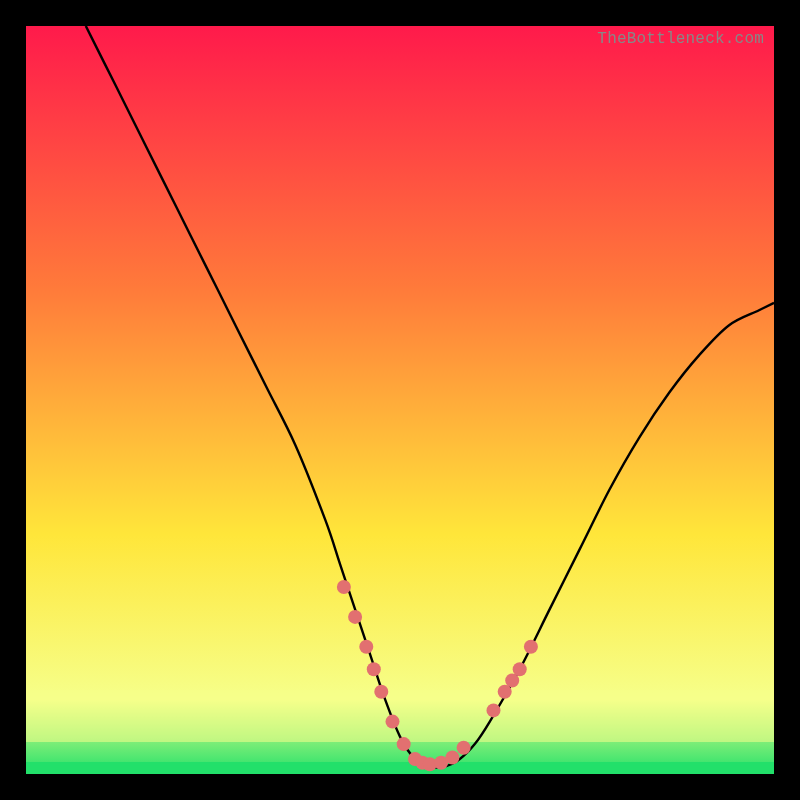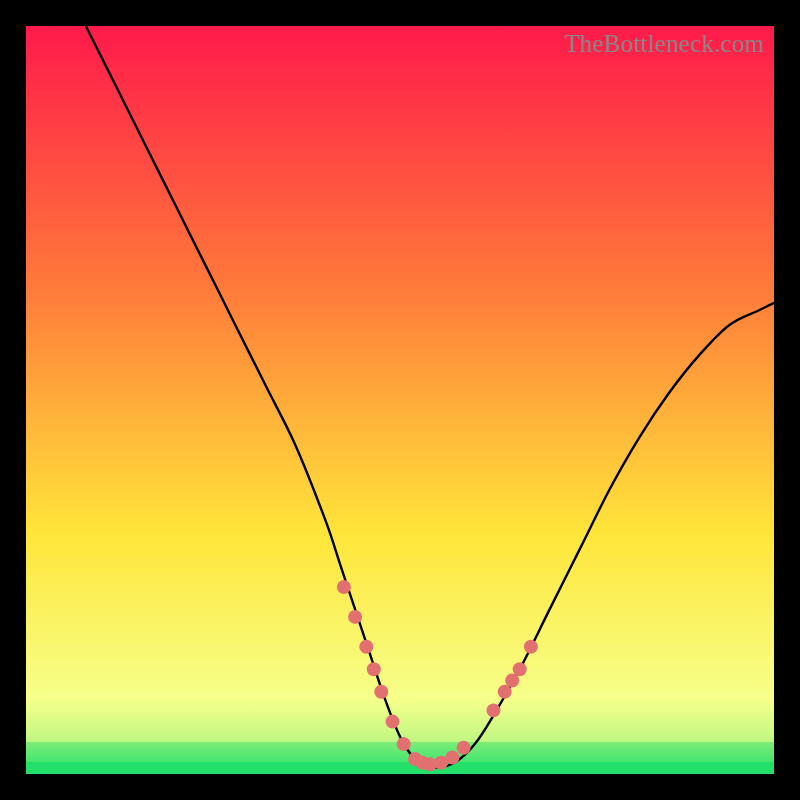--- a/index.html
+++ b/index.html
@@ -23,22 +23,22 @@
     left: 26px;
     top: 26px;
     width: 748px;
     height: 748px;
     overflow: hidden;
   }
   .watermark {
     position: absolute;
     top: 4px;
     right: 10px;
-    font-family: Liberation Serif, serif;
-    font-size: 25px;
+    font-family: Liberation Mono, monospace;
+    font-size: 16px;
     color: #888;
     letter-spacing: 0.2px;
   }
   svg {
     position: absolute;
     left: 0;
     top: 0;
   }
 </style>
 </head>

